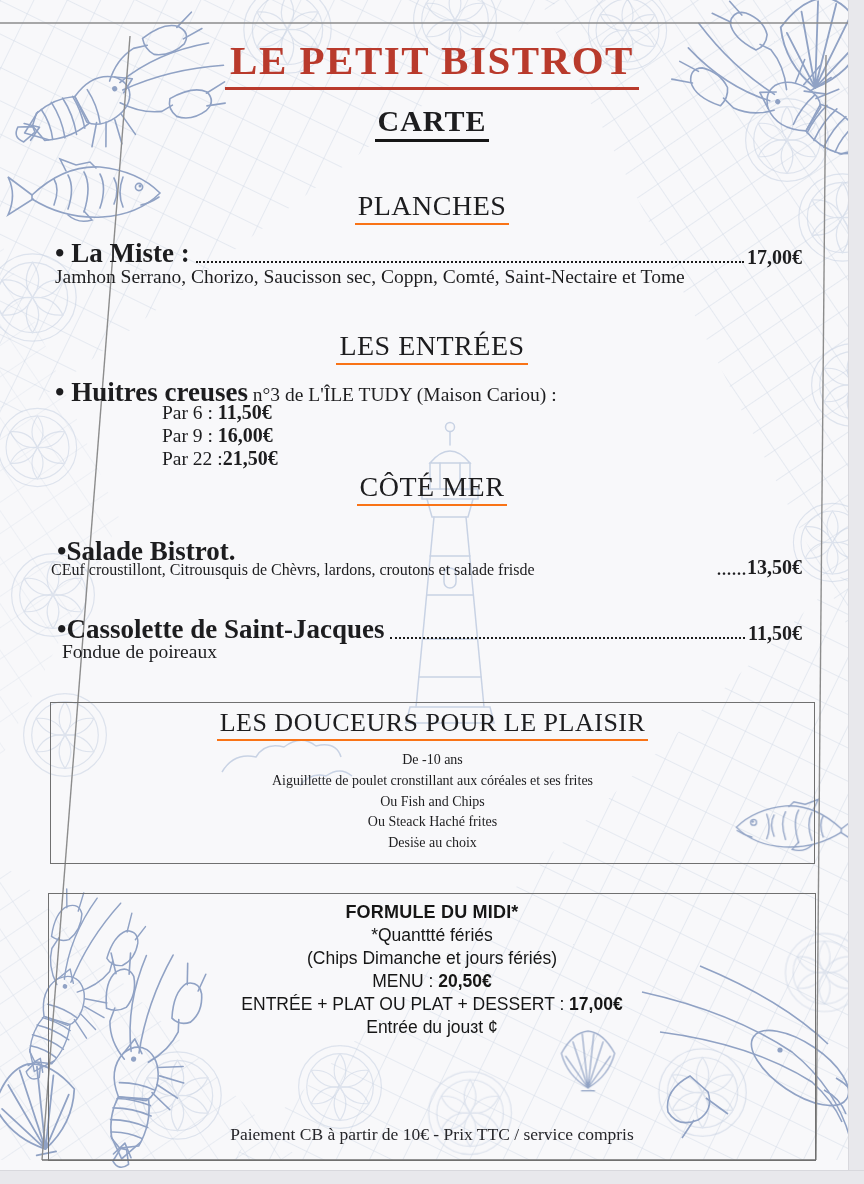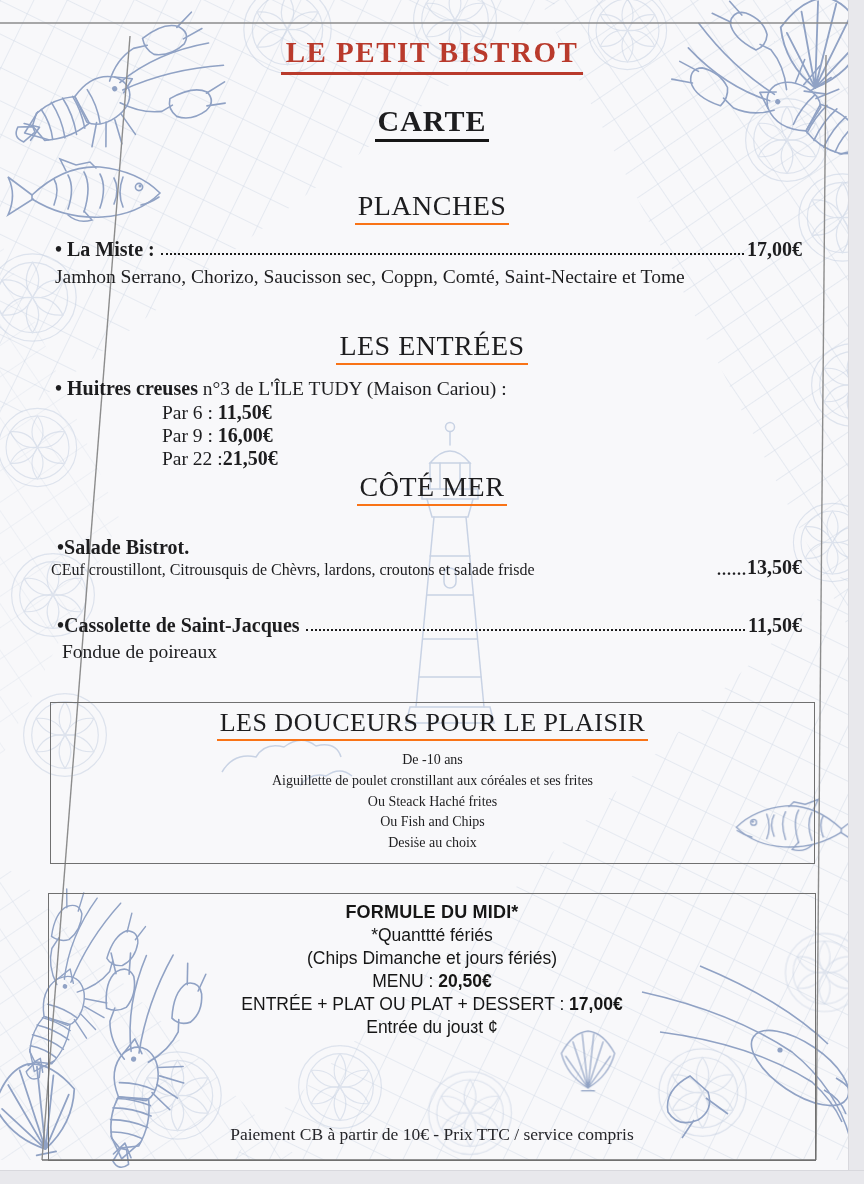--- a/index.html
+++ b/index.html
@@ -4,32 +4,32 @@
 <style>
   html,body{margin:0;padding:0;background:#dfdfe3;}
   .page{position:relative;width:864px;height:1184px;background:#f8f8fa;overflow:hidden;
         font-family:"Liberation Serif","DejaVu Serif",serif;color:#1d1d1f;}
   .deco{position:absolute;left:0;top:0;z-index:1;}
   .edge-right{position:absolute;top:0;right:0;width:15px;height:100%;background:#e8e8ec;border-left:1px solid #d8d8dd;z-index:4;}
   .edge-bottom{position:absolute;left:0;bottom:0;width:100%;height:13px;background:#e8e8ec;border-top:1px solid #d8d8dd;z-index:4;}
   .content{position:absolute;inset:0;z-index:5;}
   .center{position:absolute;left:0;right:0;text-align:center;}
   .title-wrap{top:36px;}
-  .title{display:inline-block;font-size:29px;font-weight:700;letter-spacing:1.5px;color:#b93a2c;
+  .title{display:inline-block;font-size:41px;font-weight:700;letter-spacing:1.5px;color:#b93a2c;
          border-bottom:3px solid #b93a2c;padding:0 5px 3px;}
   .carte-wrap{top:104px;}
   .carte{display:inline-block;font-size:30px;font-weight:700;letter-spacing:1px;
          border-bottom:3px solid #161616;padding:0 3px 1px;}
   .sec-h{display:inline-block;font-size:28px;letter-spacing:.5px;border-bottom:2px solid #f97316;padding:0 3px 1px;}
   .h-planches{top:190px;}
   .h-entrees{top:330px;}
   .h-cotemer{top:471px;}
   .line{position:absolute;font-size:19.5px;}
   .desc{position:absolute;font-size:19.5px;}
-  .bname{font-weight:700;font-size:20px;}
+  .bname{font-weight:700;font-size:27px;}
   .price{font-weight:700;font-size:20px;white-space:nowrap;}
   .dotrow{position:absolute;display:flex;align-items:flex-end;}
   .leader{flex:1;border-bottom:2.4px dotted #1b1b1b;margin:0 3px 6px 6px;}
   .row-miste{top:238px;left:55px;right:62px;}
   .desc-miste{top:266px;left:55px;}
   .huitres{top:377px;left:55px;}
   .huitres-options{position:absolute;top:401px;left:162px;font-size:19.5px;line-height:23px;}
   .salade-name{top:536px;left:57px;}
   .salade-row{top:556px;left:51px;right:62px;}
   .spacer{flex:1;}
@@ -231,22 +231,22 @@
     </div>
     <div class="desc fondue">Fondue de poireaux</div>
 
     <div class="menu-box box-douceurs">
       <div class="bx-center">
         <span class="sec-h douceurs-h">LES DOUCEURS POUR LE PLAISIR</span>
       </div>
       <div class="bd-lines">
         <div>De -10 ans</div>
         <div>Aiguillette de poulet cronstillant aux córéales et ses frites</div>
+        <div>Ou Fish and Chips</div>
         <div>Ou Steack Haché frites</div>
-        <div>Ou Fish and Chips</div>
         <div>Desiṡe au choix</div>
       </div>
     </div>
 
     <div class="menu-box box-formule">
       <div class="bf-lines">
         <div class="bf-h">FORMULE DU MIDI*</div>
         <div>*Quanttté fériés</div>
         <div>(Chips Dimanche et jours fériés)</div>
         <div><span>MENU : </span><span class="bf-b">20,50€</span></div>

